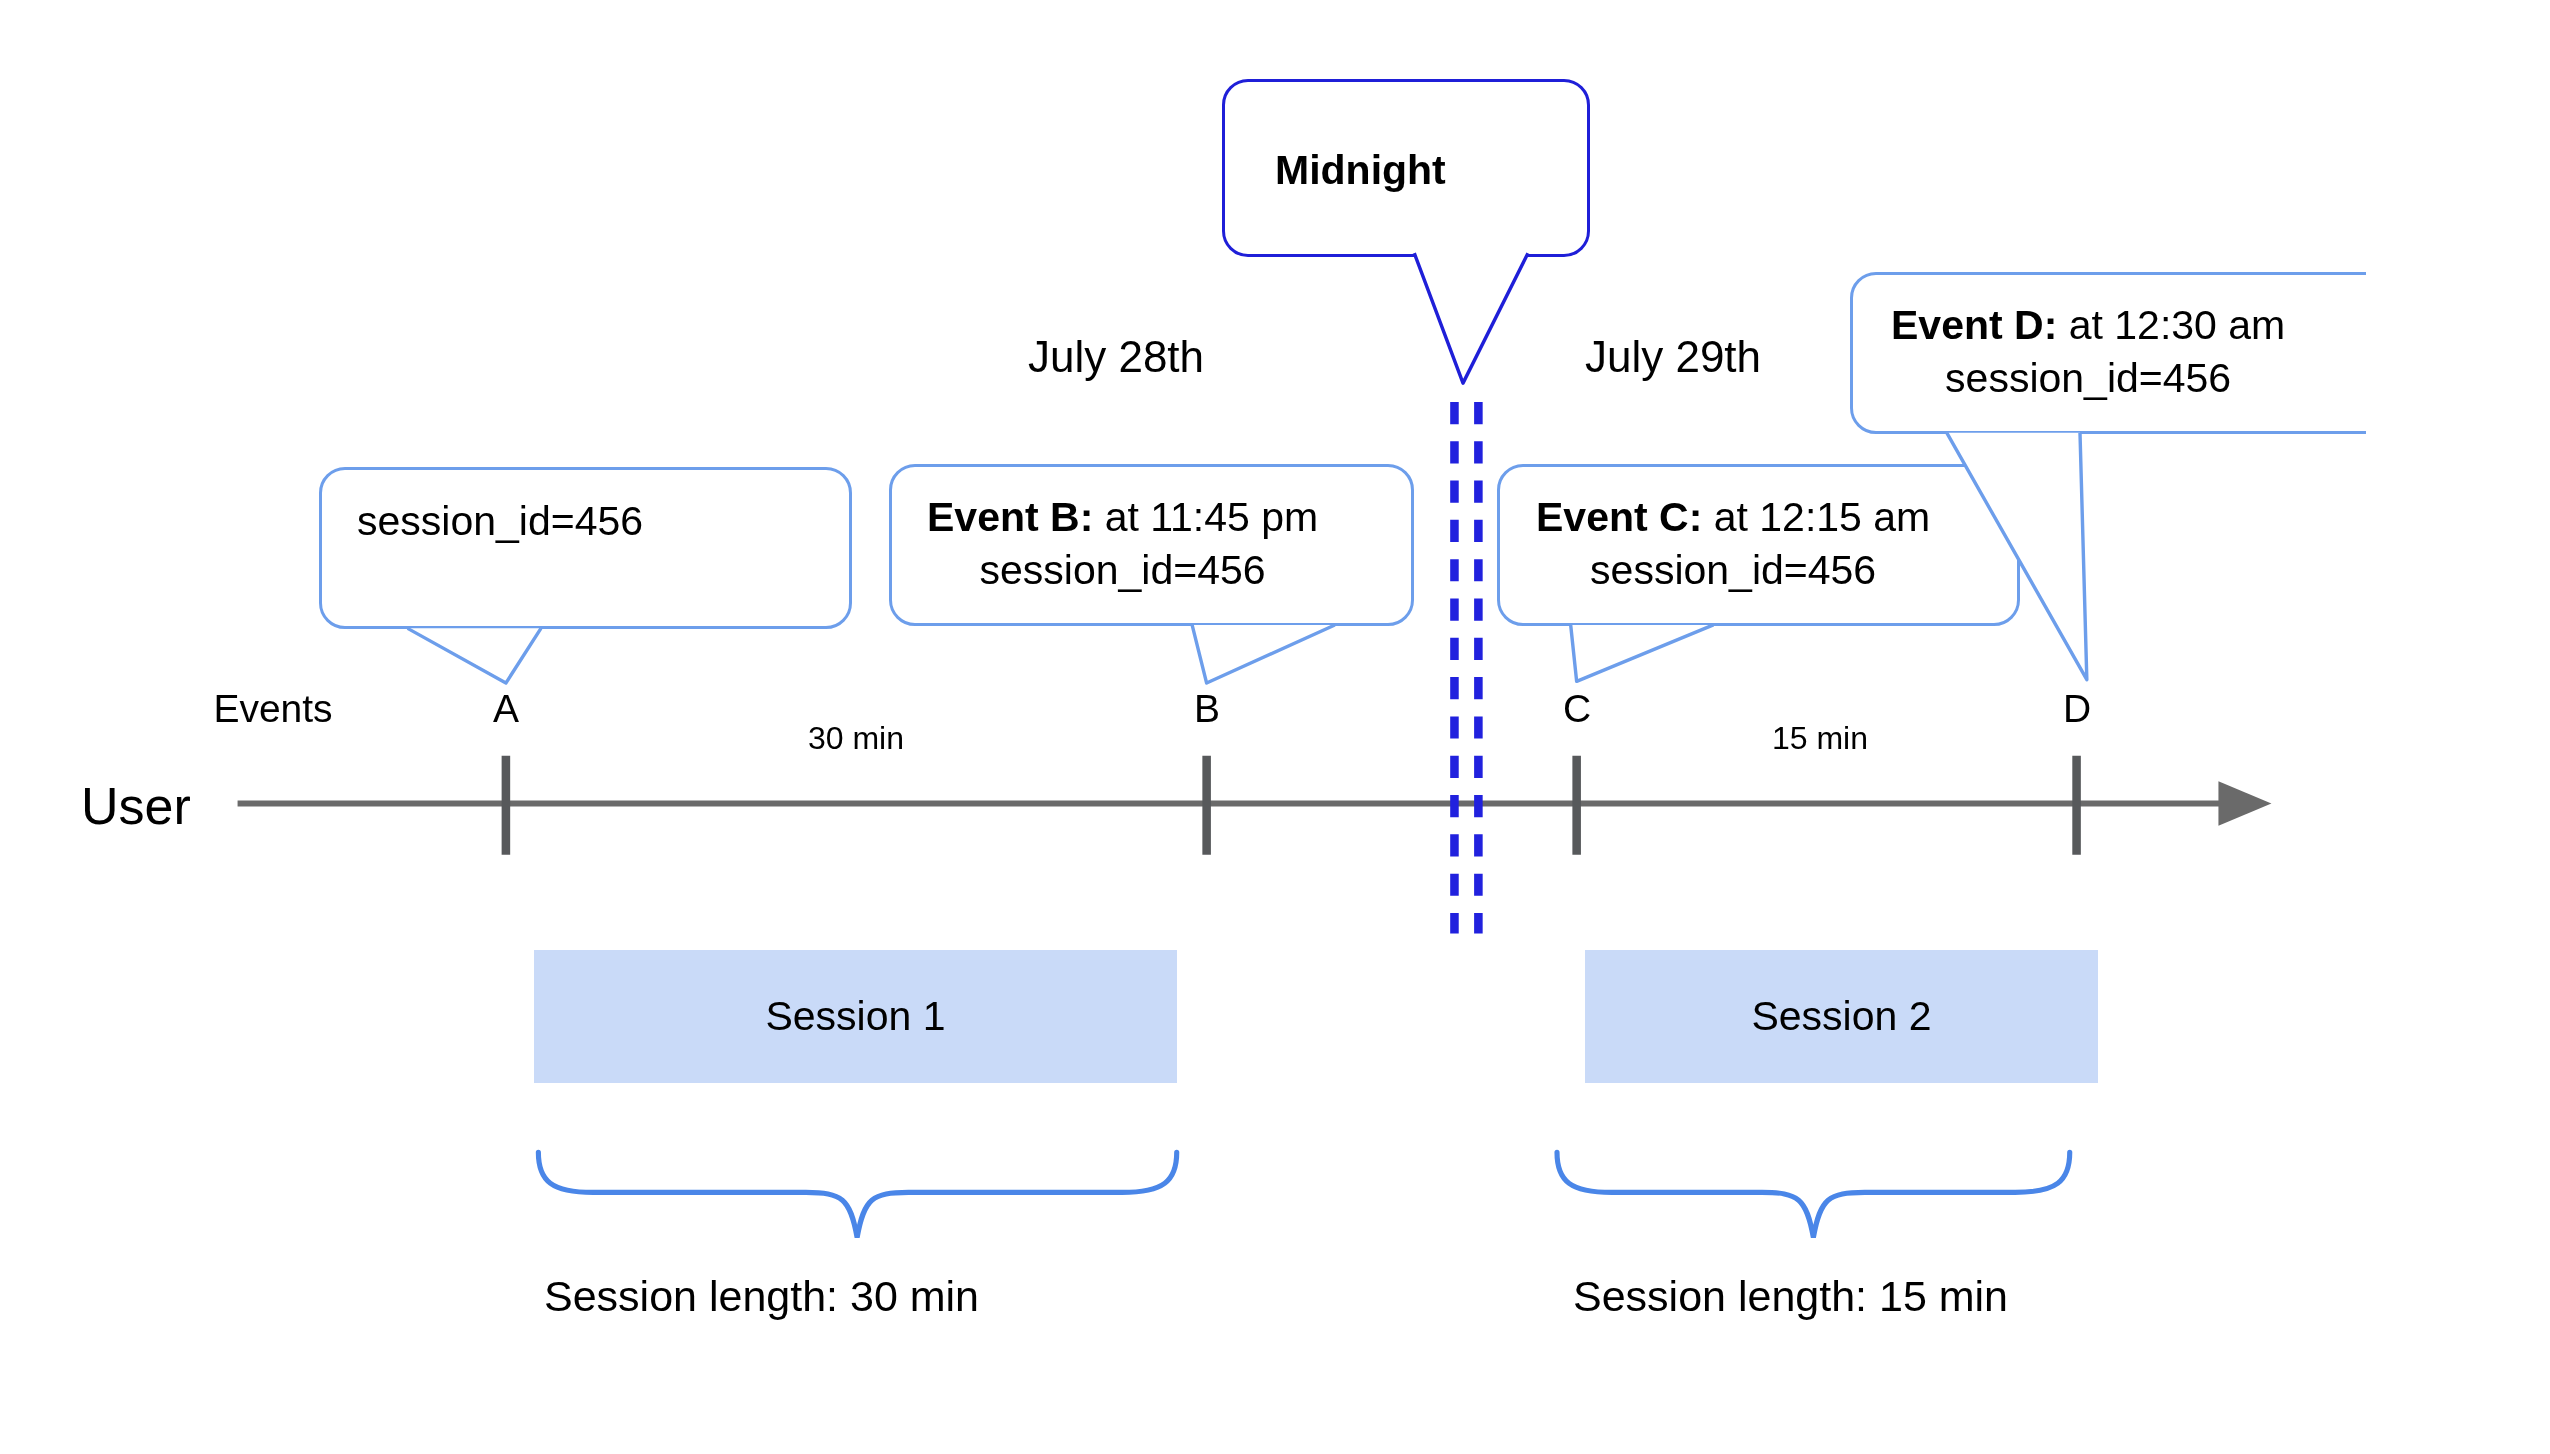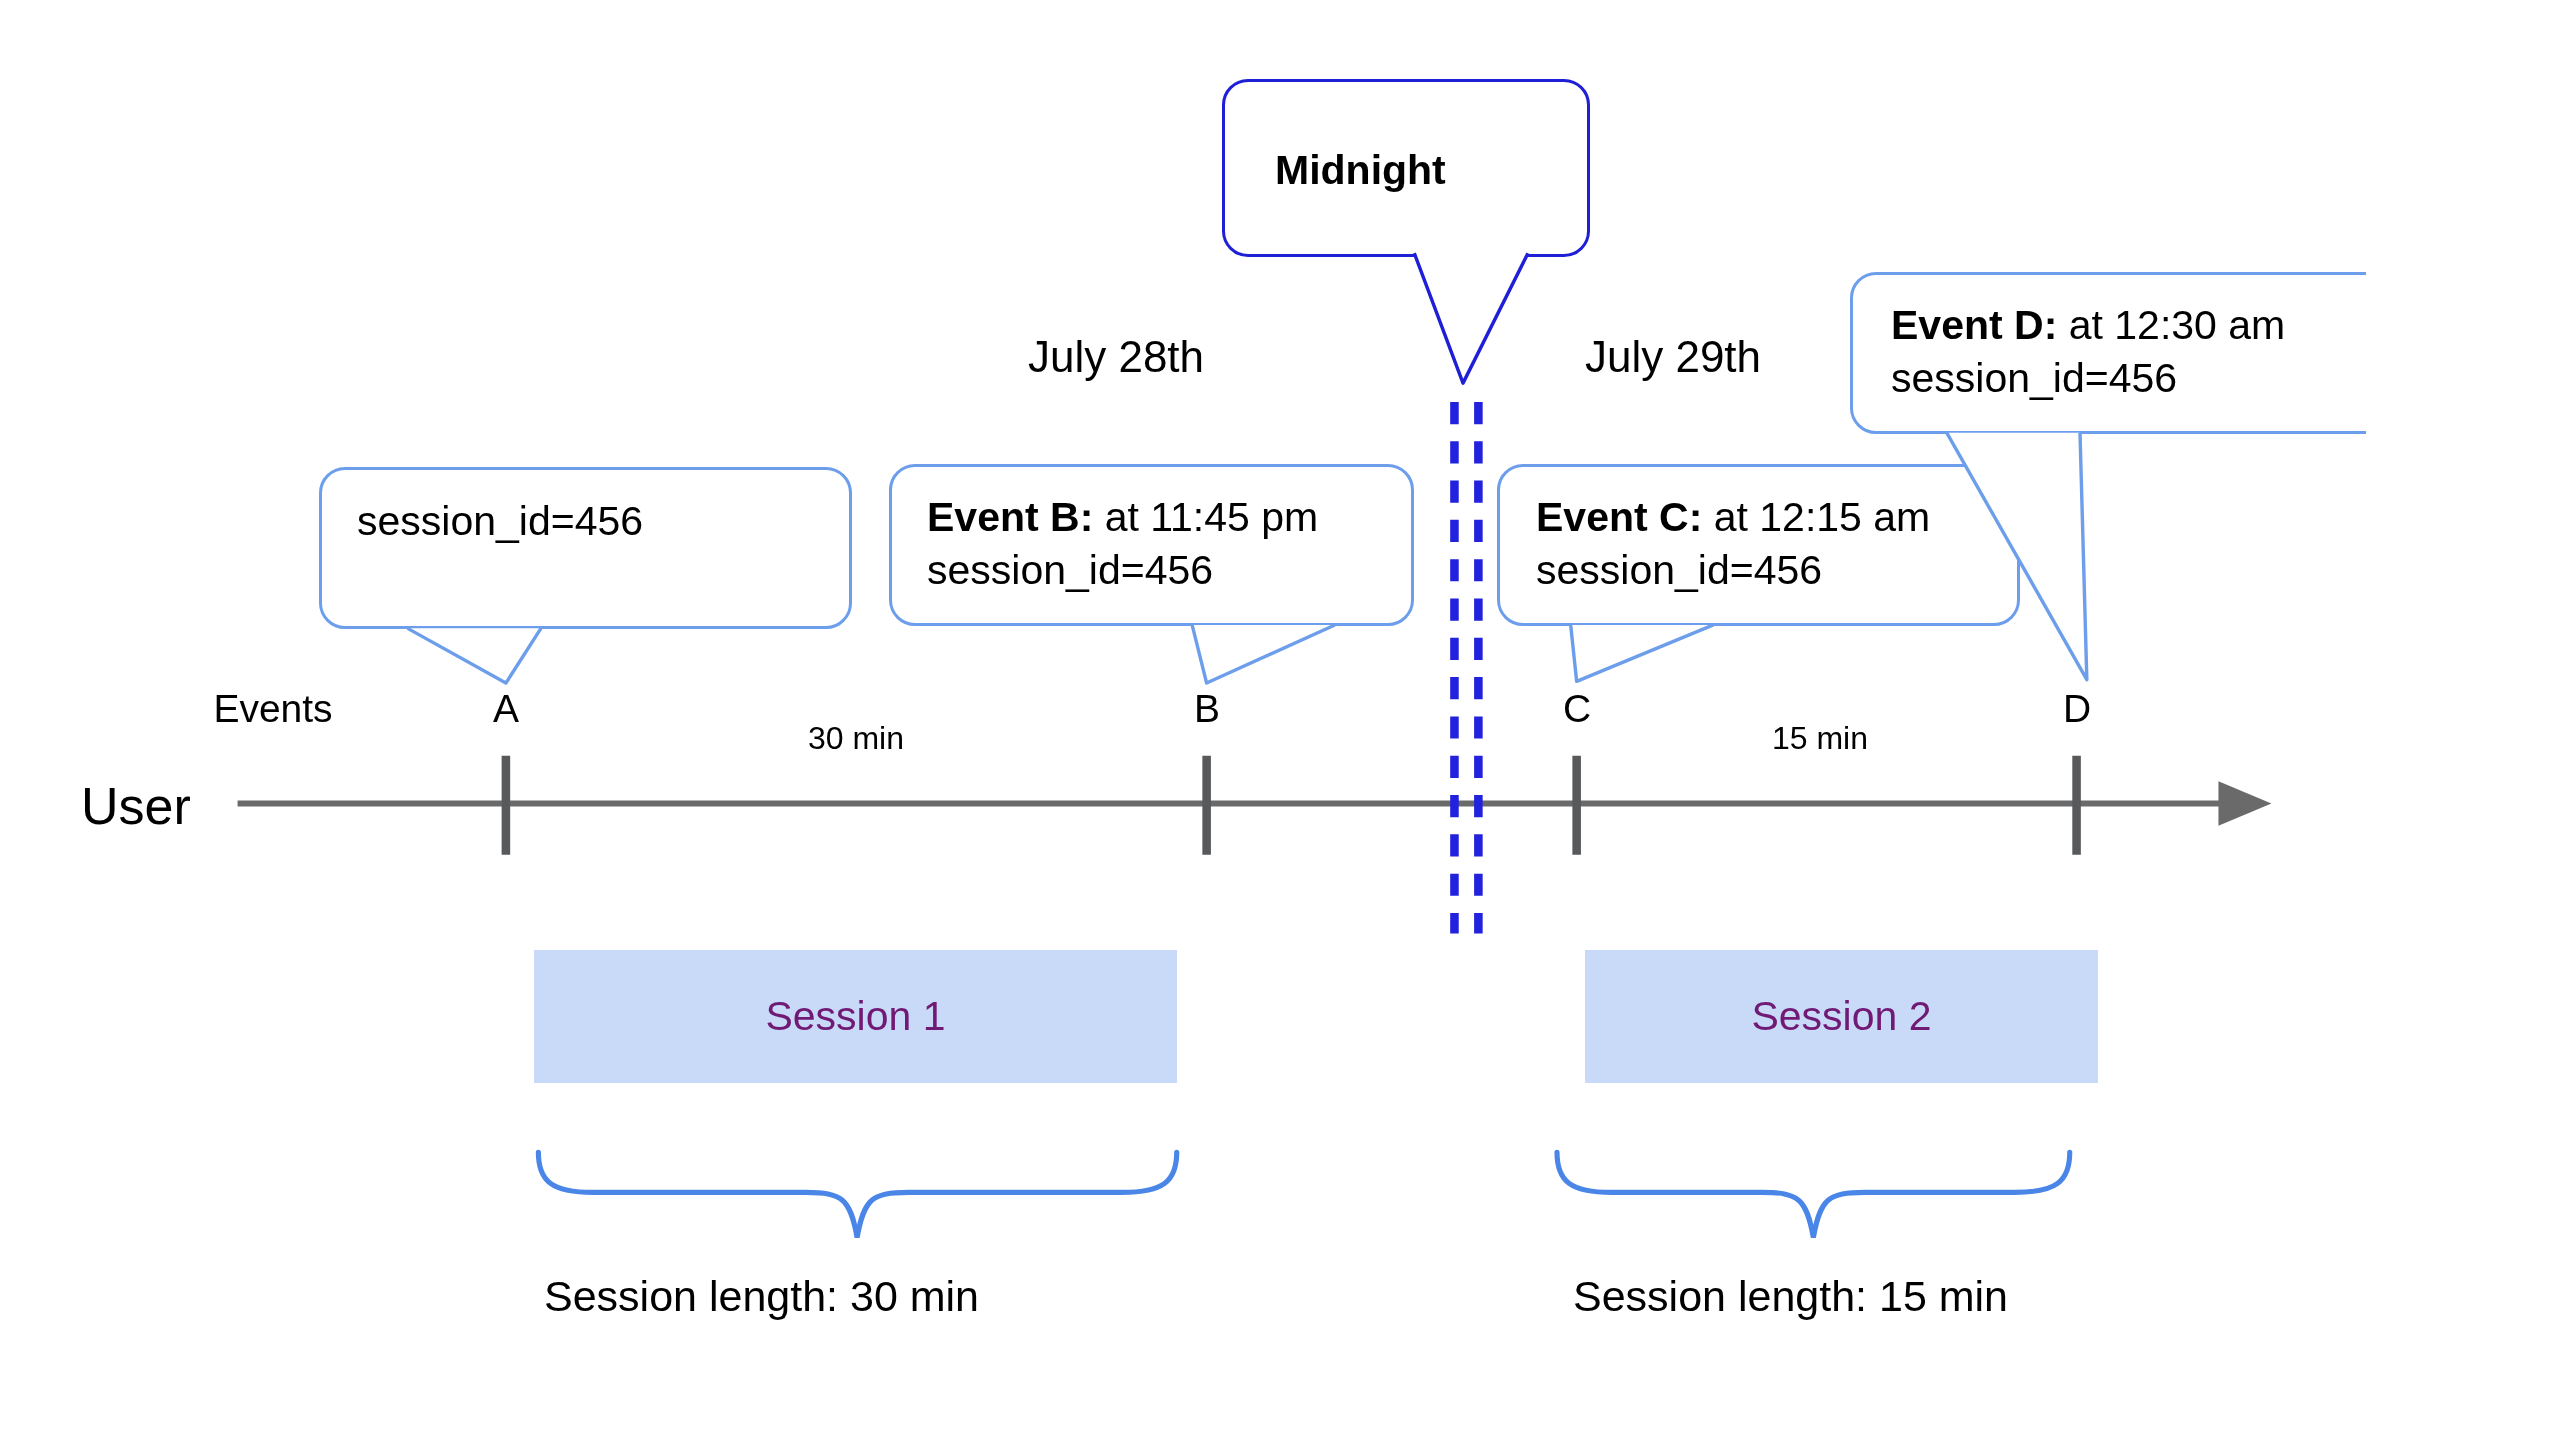--- a/index.html
+++ b/index.html
@@ -1,18 +1,18 @@
 <!DOCTYPE html>
 <html style="font-size:13.7px"><head>
 <meta charset="utf-8">
 <style>
   html,body{margin:0;padding:0;background:#fff;}
   .canvas{
     position:relative;width:2366px;height:1455px;background:#ffffff;
-    font-family:"Liberation Sans", sans-serif;color:#000;overflow:hidden;
+    font-family:"Liberation Sans", sans-serif;color:#000;overflow:hidden;text-align:center;
   }
   .layer{position:absolute;left:0;top:0;width:2550px;height:1455px;pointer-events:none;}
   
   .bubble{position:absolute;background:#fff;border:3.4px solid #6d9eeb;border-radius:26px;box-sizing:border-box;}
   .bubble--midnight{border-color:#1f1fd8;}
   .bubble-a{left:319px;top:467px;width:533px;height:162px;}
   .bubble-b{left:889px;top:464px;width:525px;height:162px;}
   .bubble-c{left:1497px;top:464px;width:523px;height:162px;}
   .bubble-d{left:1850px;top:272px;width:543px;height:162px;}
   .bubble-m{left:1222px;top:79px;width:368px;height:178px;}
@@ -28,21 +28,21 @@
   .date-right{left:1673px;}
   
   .events-label{position:absolute;left:273px;top:687px;font-size:39px;transform:translateX(-50%);}
   .user-label{position:absolute;left:81px;top:776px;font-size:52px;}
   .tick-letter{position:absolute;top:687px;font-size:39px;transform:translateX(-50%);}
   .tl-a{left:506px;} .tl-b{left:1207px;} .tl-c{left:1577px;} .tl-d{left:2077px;}
   .gap-label{position:absolute;top:720px;font-size:32px;transform:translateX(-50%);white-space:nowrap;}
   .gap-1{left:856px;} .gap-2{left:1820px;}
   
   .session-box{position:absolute;top:950px;height:133px;background:#c9daf8;
-    display:flex;align-items:center;justify-content:center;font-size:41px;color:#701a75;}
+    display:flex;align-items:center;justify-content:center;font-size:41px;color:#000000;}
   .session-1{left:534px;width:643px;}
   .session-2{left:1557px;width:513px;margin-left:28px;}
   .session-len{position:absolute;top:1272px;font-size:43px;white-space:nowrap;}
   .sl-1{left:544px;} .sl-2{left:1573px;}
 </style>
 </head>
 <body>
 
 <div class="canvas">
 

